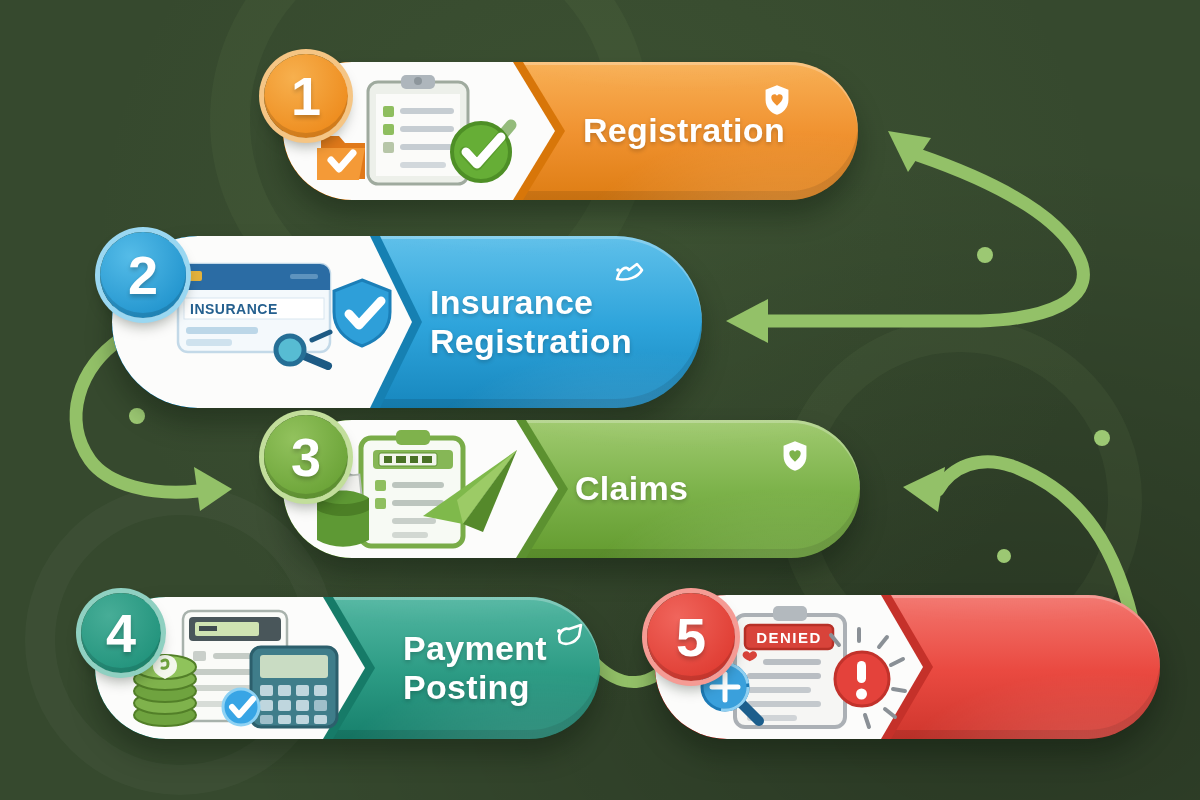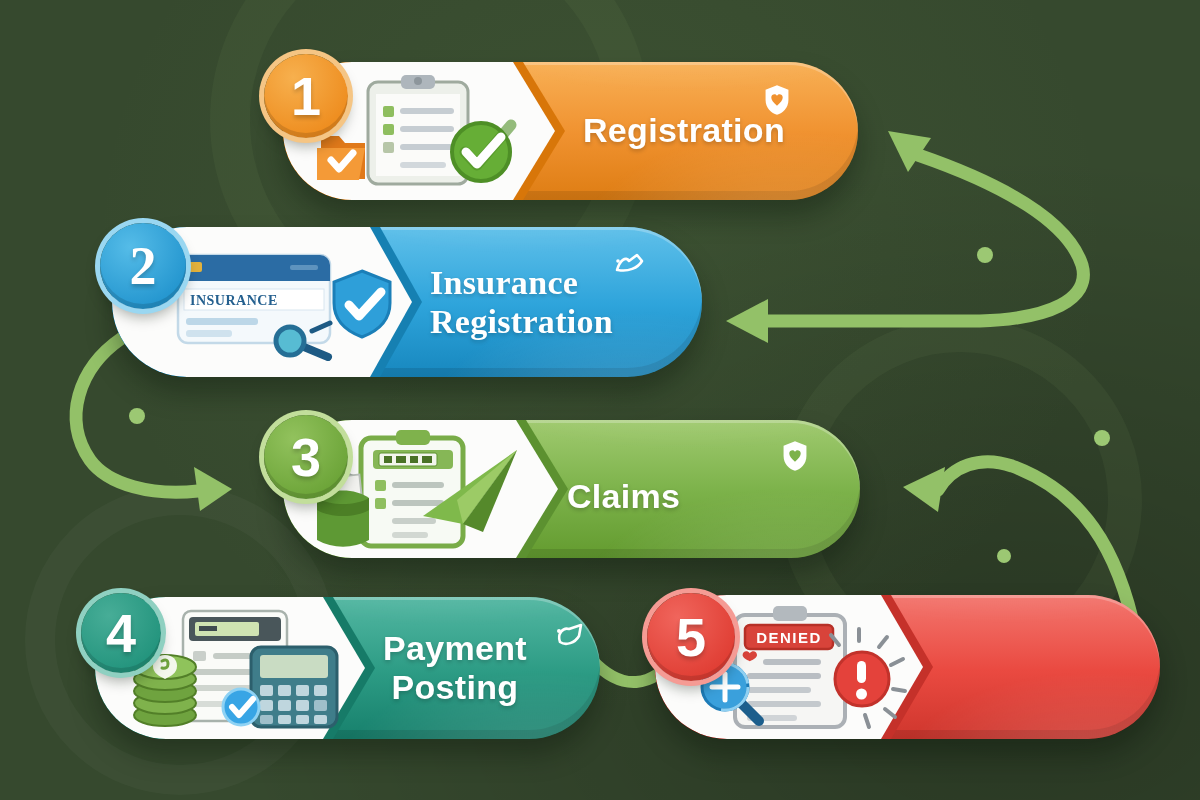--- a/index.html
+++ b/index.html
@@ -116,21 +116,21 @@
       <svg width="28" height="32" viewBox="0 0 24 28">
         <path d="M12 1 L22 5 V14 C22 21 17 25.5 12 27 C7 25.5 2 21 2 14 V5 Z" fill="#fff"></path>
         <path d="M12 19 C8.5 16 7 14 7 11.8 C7 10 8.4 9 9.8 9 C10.8 9 11.6 9.6 12 10.3 C12.4 9.6 13.2 9 14.2 9 C15.6 9 17 10 17 11.8 C17 14 15.5 16 12 19 Z" fill="currentColor"></path>
       </svg>
     </div>
     <div class="badge" style="left:-19px;top:-8px;width:84px;height:84px;">
       <span>1</span>
     </div>
   </div>
 
-  <div class="pill" style="left: 112px; top: 227px; width: 590px; height: 150px; font-family: Liberation Serif, serif; --main: #2EA4DB; --light: #5FC0EA; --dark: #1787BE; --badge-l: #55BCE8; --badge-d: #2496CF; --ring: #9AD7F1; --chev: #1680B2;">
+  <div class="pill" style="left: 112px; top: 236px; width: 590px; height: 172px; --main: #2EA4DB; --light: #5FC0EA; --dark: #1787BE; --badge-l: #55BCE8; --badge-d: #2496CF; --ring: #9AD7F1; --chev: #1680B2;">
     <div class="pill-body">
       <div class="swoosh"></div>
       <div class="chev-back" style="width:310px;"></div>
       <div class="white-sec" style="width:300px;"></div>
     </div>
     <svg class="cluster" style="left:60px;top:16px;" width="235" height="118" viewBox="0 0 235 118">
       <g>
         <rect x="6" y="12" width="152" height="88" rx="10" fill="#F4F9FC" stroke="#C3D9E8" stroke-width="2.5"></rect>
         <path d="M6 22 a10 10 0 0 1 10-10 h132 a10 10 0 0 1 10 10 v16 H6 Z" fill="#2B6CA4"></path>
         <rect x="16" y="19" width="14" height="10" rx="2" fill="#E3B23C"></rect>
@@ -193,21 +193,21 @@
         <path d="M206 22 L146 72 L152 96 Z" fill="#9CCB66"></path>
         <path d="M206 22 L152 96 L172 104 Z" fill="#55892B"></path>
       </g>
       <g>
         <path d="M22 54 q14 -14 26 0" fill="none" stroke="#8D9590" stroke-width="4"></path>
         <rect x="20" y="48" width="30" height="30" fill="#F2F2EF" stroke="#B9BFB9" stroke-width="2" transform="rotate(-6 35 63)"></rect>
         <path d="M6 70 C20 60, 44 60, 58 70 L58 112 C42 121, 22 121, 6 112 Z" fill="#5E9934"></path>
         <path d="M6 70 C20 78, 44 78, 58 70 L58 82 C44 90, 20 90, 6 82 Z" fill="#4C7F26"></path>
       </g>
     </svg>
-    <div class="title" style="left:284px;margin-top:8px;">
+    <div class="title" style="left:292px;">
       <span>Claims</span>
     </div>
     <div class="corner-glyph" style="left:498px;top:20px;">
       <svg width="28" height="32" viewBox="0 0 24 28">
         <path d="M12 1 L22 5 V14 C22 21 17 25.5 12 27 C7 25.5 2 21 2 14 V5 Z" fill="#fff"></path>
         <path d="M12 19 C8.5 16 7 14 7 11.8 C7 10 8.4 9 9.8 9 C10.8 9 11.6 9.6 12 10.3 C12.4 9.6 13.2 9 14.2 9 C15.6 9 17 10 17 11.8 C17 14 15.5 16 12 19 Z" fill="currentColor"></path>
       </svg>
     </div>
     <div class="badge" style="left:-19px;top:-5px;width:84px;height:84px;">
       <span>3</span>
@@ -257,21 +257,21 @@
             <rect x="149" y="112" width="13" height="9" rx="2"></rect>
             <rect x="167" y="112" width="13" height="9" rx="2"></rect>
             <rect x="185" y="112" width="13" height="9" rx="2"></rect>
         </g>
       </g>
       <g>
         <circle cx="112" cy="104" r="18" fill="#38A5E5" stroke="#8ED2F4" stroke-width="3"></circle>
         <path d="M103 104 l7 8 l14 -16" fill="none" stroke="#fff" stroke-width="6" stroke-linecap="round" stroke-linejoin="round"></path>
       </g>
     </svg>
-    <div class="title" style="left:288px;text-align:center;">
+    <div class="title" style="left:308px;">
       <span>Payment</span>
         <span>Posting</span>
     </div>
     <div class="corner-glyph" style="left:458px;top:24px;">
       <svg width="34" height="30" viewBox="0 0 34 30">
         <path d="M7 21 C4 13 10 6 16 8 L28 4 L26 15 C22 22 13 25 7 21 Z" fill="none" stroke="#fff" stroke-width="2.6" stroke-linejoin="round"></path>
         <circle cx="6" cy="10" r="2" fill="#fff"></circle>
       </svg>
     </div>
     <div class="badge" style="left:-14px;top:-4px;width:80px;height:80px;">

